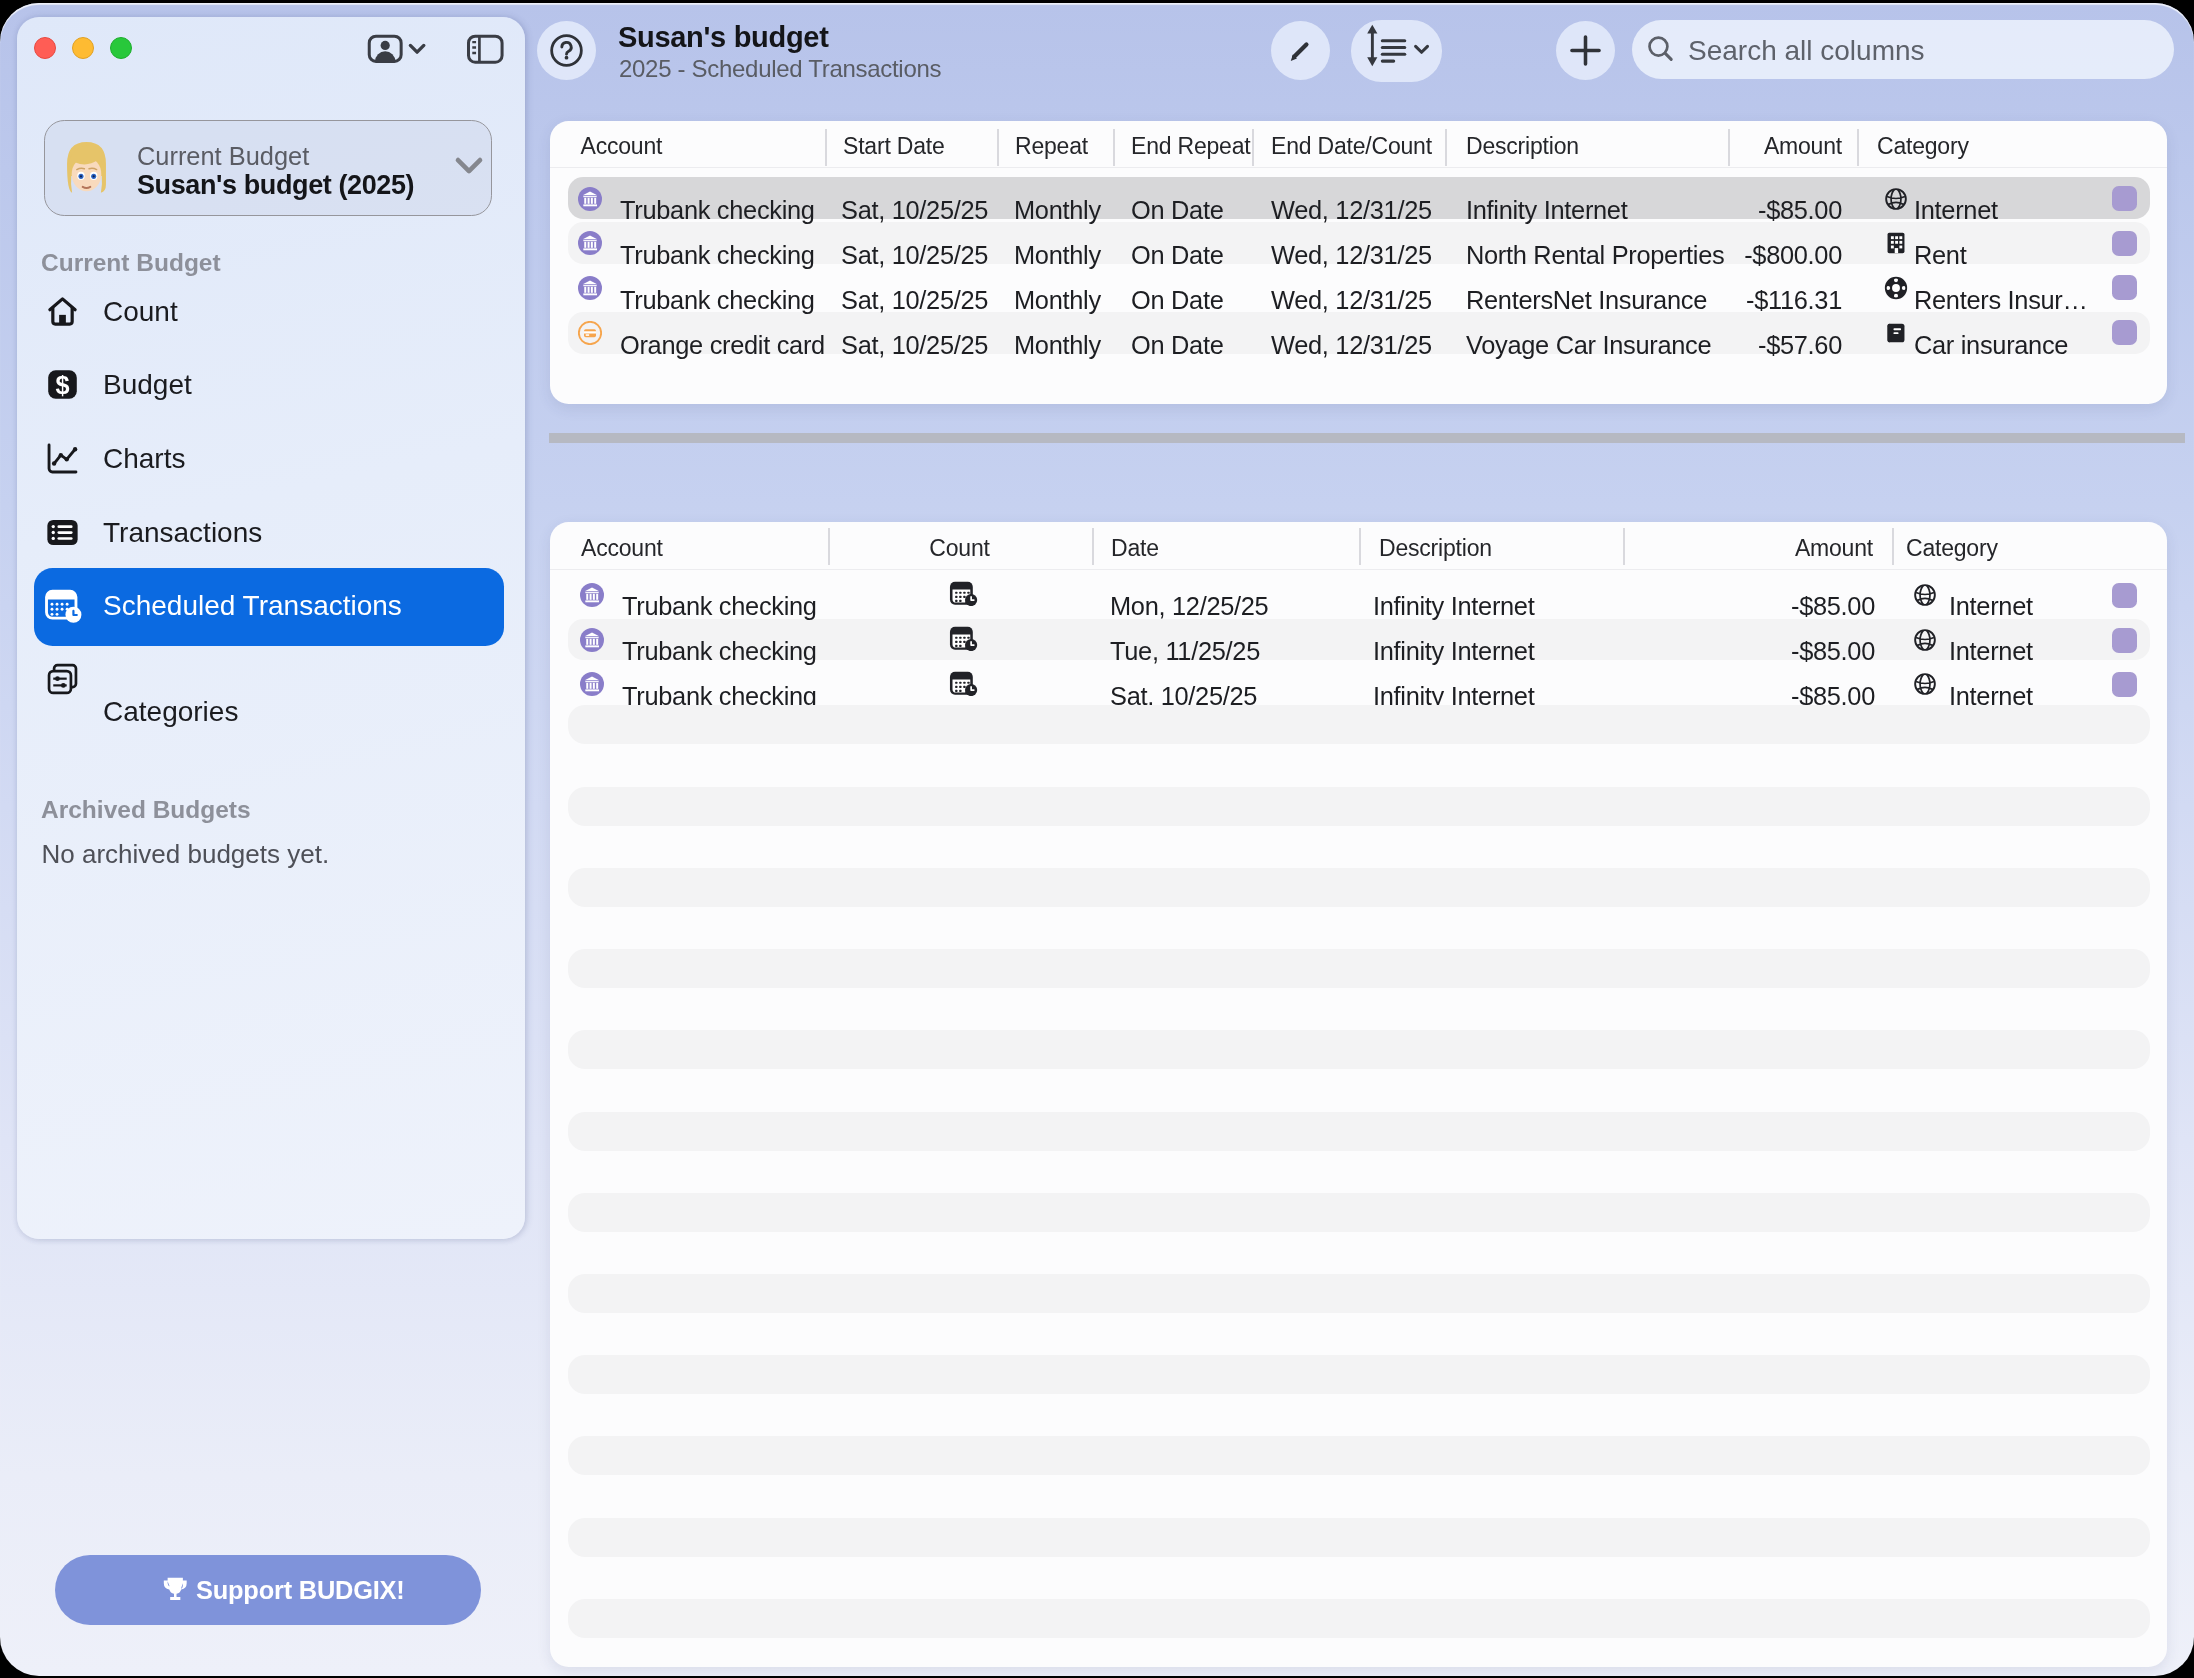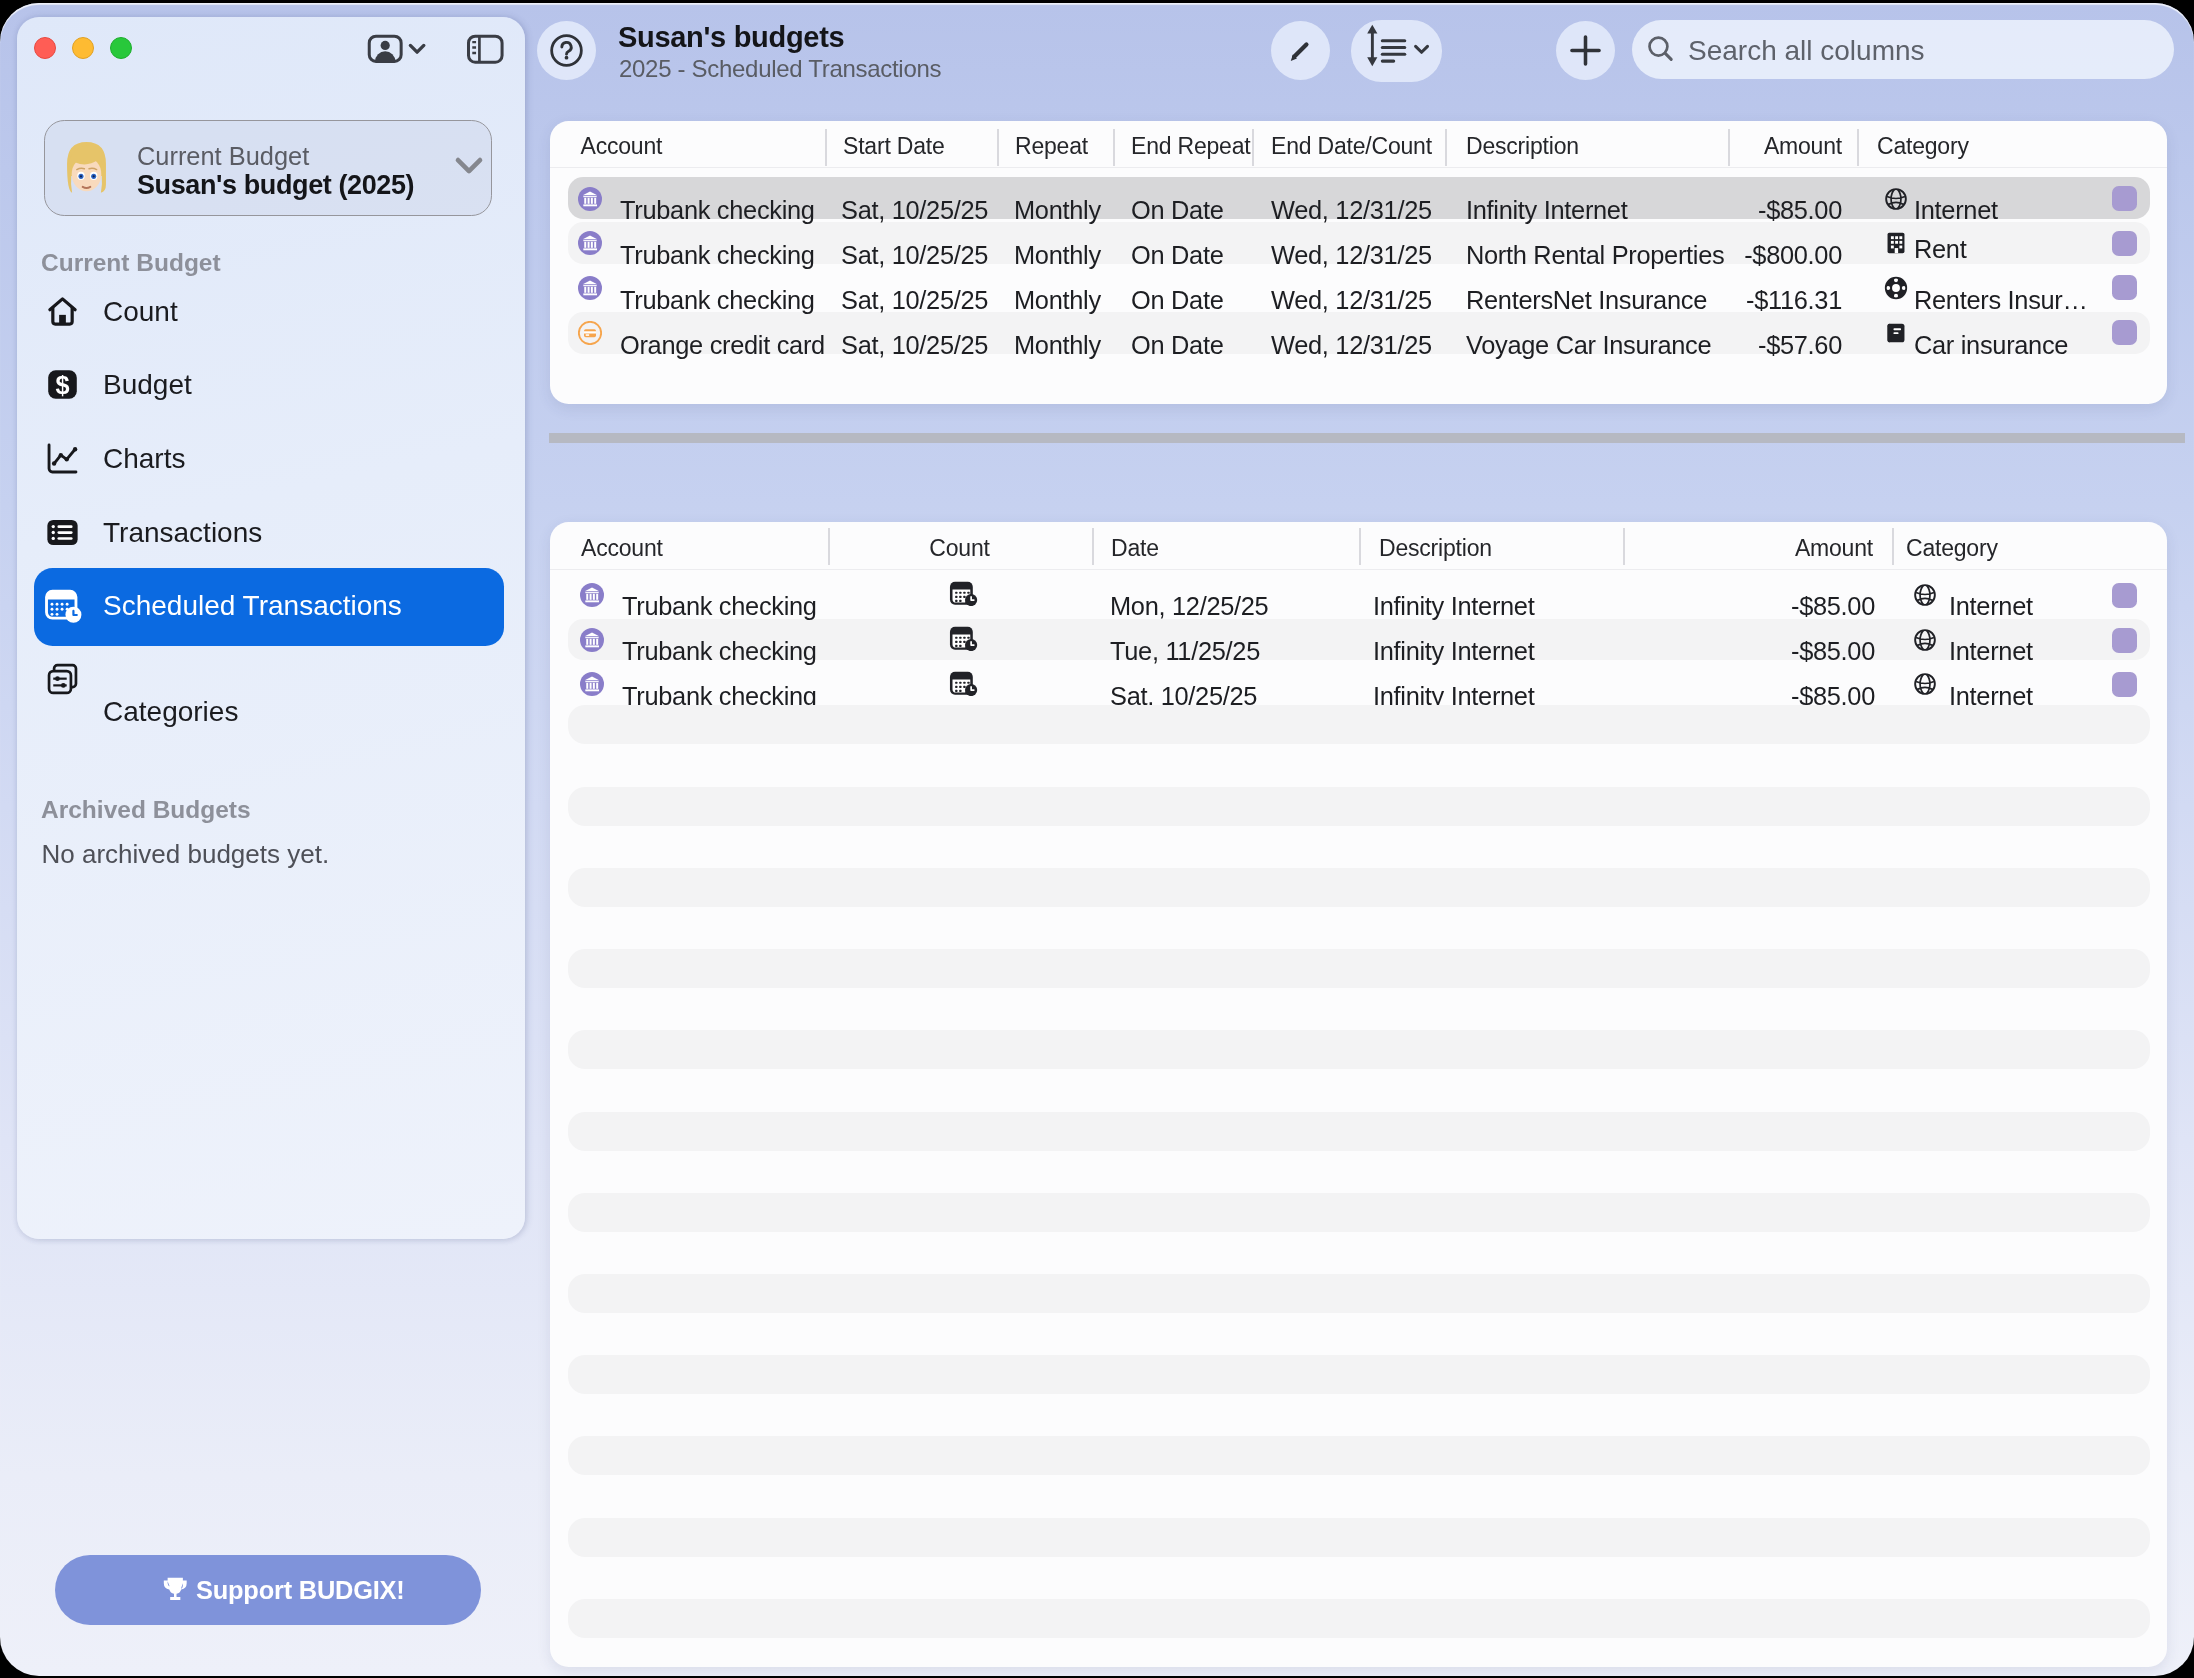--- a/index.html
+++ b/index.html
@@ -136,21 +136,21 @@
     </svg>
     <div class="abs" style="left:179px;top:1559px;font-size:25.4px;font-weight:bold;letter-spacing:-0.2px;color:#fff;">Support BUDGIX!</div>
   </div>
 
   <div class="circbtn" style="left:537px;top:18px;width:59px;height:59px;"></div>
   <svg class="abs" style="left:547px;top:28px;" width="39" height="39" viewBox="0 0 46 46" fill="none" stroke="#2f3238">
     <circle cx="23" cy="23" r="17.5" stroke-width="3.3"></circle>
     <path d="M17.5 19 a5.5 5.5 0 1 1 8 4.9 c-1.7.9-2.5 1.7-2.5 3.4" stroke-width="3.4" stroke-linecap="round"></path>
     <circle cx="23" cy="31.5" r="2.2" fill="#2f3238" stroke="none"></circle>
   </svg>
-  <div class="abs" style="left:618px;top:18px;font-size:29px;font-weight:bold;letter-spacing:-0.3px;color:#141519;">Susan's budgets</div>
+  <div class="abs" style="left:618px;top:18px;font-size:29px;font-weight:bold;letter-spacing:-0.3px;color:#141519;">Susan's budget</div>
   <div class="abs" style="left:619px;top:52px;font-size:24px;letter-spacing:-0.3px;color:#595c64;">2025 - Scheduled Transactions</div>
   <div class="circbtn" style="left:1271px;top:18px;width:59px;height:59px;"></div>
   <svg class="abs" style="left:1281px;top:28px;" width="39" height="39" viewBox="0 0 46 46">
     <path d="M15.5 30.5 L30 16" stroke="#2f3238" stroke-width="5" stroke-linecap="round"></path>
       <path d="M11.5 35.5 L14 27.8 L18.8 32.5 Z" fill="#2f3238"></path>
   </svg>
   <div class="circbtn" style="left:1351px;top:17px;width:91px;height:62px;border-radius:30.5px;"></div>
   <svg class="abs" style="left:1351px;top:17px;" width="91" height="62" viewBox="0 0 107 73">
     <g fill="#35383f">
       <rect x="23.4" y="13" width="3.4" height="34" rx="1.2"></rect>
@@ -219,21 +219,21 @@
   <div class="ct" style="left:1271px;top:309px;line-height:42px;">Wed, 12/31/25</div>
   <div class="ct" style="left:1466px;top:174px;line-height:42px;">Infinity Internet</div>
   <div class="ct" style="left:1466px;top:219px;line-height:42px;">North Rental Properties</div>
   <div class="ct" style="left:1466px;top:264px;line-height:42px;">RentersNet Insurance</div>
   <div class="ct" style="left:1466px;top:309px;line-height:42px;">Voyage Car Insurance</div>
   <div class="ct" style="left:1673px;top:174px;line-height:42px;width:169px;text-align:right;">-$85.00</div>
   <div class="ct" style="left:1673px;top:219px;line-height:42px;width:169px;text-align:right;">-$800.00</div>
   <div class="ct" style="left:1673px;top:264px;line-height:42px;width:169px;text-align:right;">-$116.31</div>
   <div class="ct" style="left:1673px;top:309px;line-height:42px;width:169px;text-align:right;">-$57.60</div>
   <div class="ct" style="left:1914px;top:174px;line-height:42px;">Internet</div>
-  <div class="ct" style="left:1914px;top:213px;line-height:42px;text-align:right;">Rent</div>
+  <div class="ct" style="left:1914px;top:219px;line-height:42px;text-align:right;">Rent</div>
   <div class="ct" style="left:1914px;top:264px;line-height:42px;width:179px;overflow:hidden;text-overflow:ellipsis;">Renters Insurance&nbsp;&nbsp;&nbsp;</div>
   <div class="ct" style="left:1914px;top:309px;line-height:42px;">Car insurance</div>
 
   <svg class="abs" style="left:578px;top:184px;" width="24" height="24" viewBox="0 0 28 28">
       <circle cx="14" cy="14" r="14" fill="#897dc9"></circle>
       <g fill="#fff">
         <path d="M14 5.2 L22.4 9.6 H5.6 Z"></path>
         <rect x="6.2" y="10.6" width="15.6" height="1.3"></rect>
         <rect x="7.3" y="12.6" width="2.3" height="7"></rect>
         <rect x="11.2" y="12.6" width="2.3" height="7"></rect>

